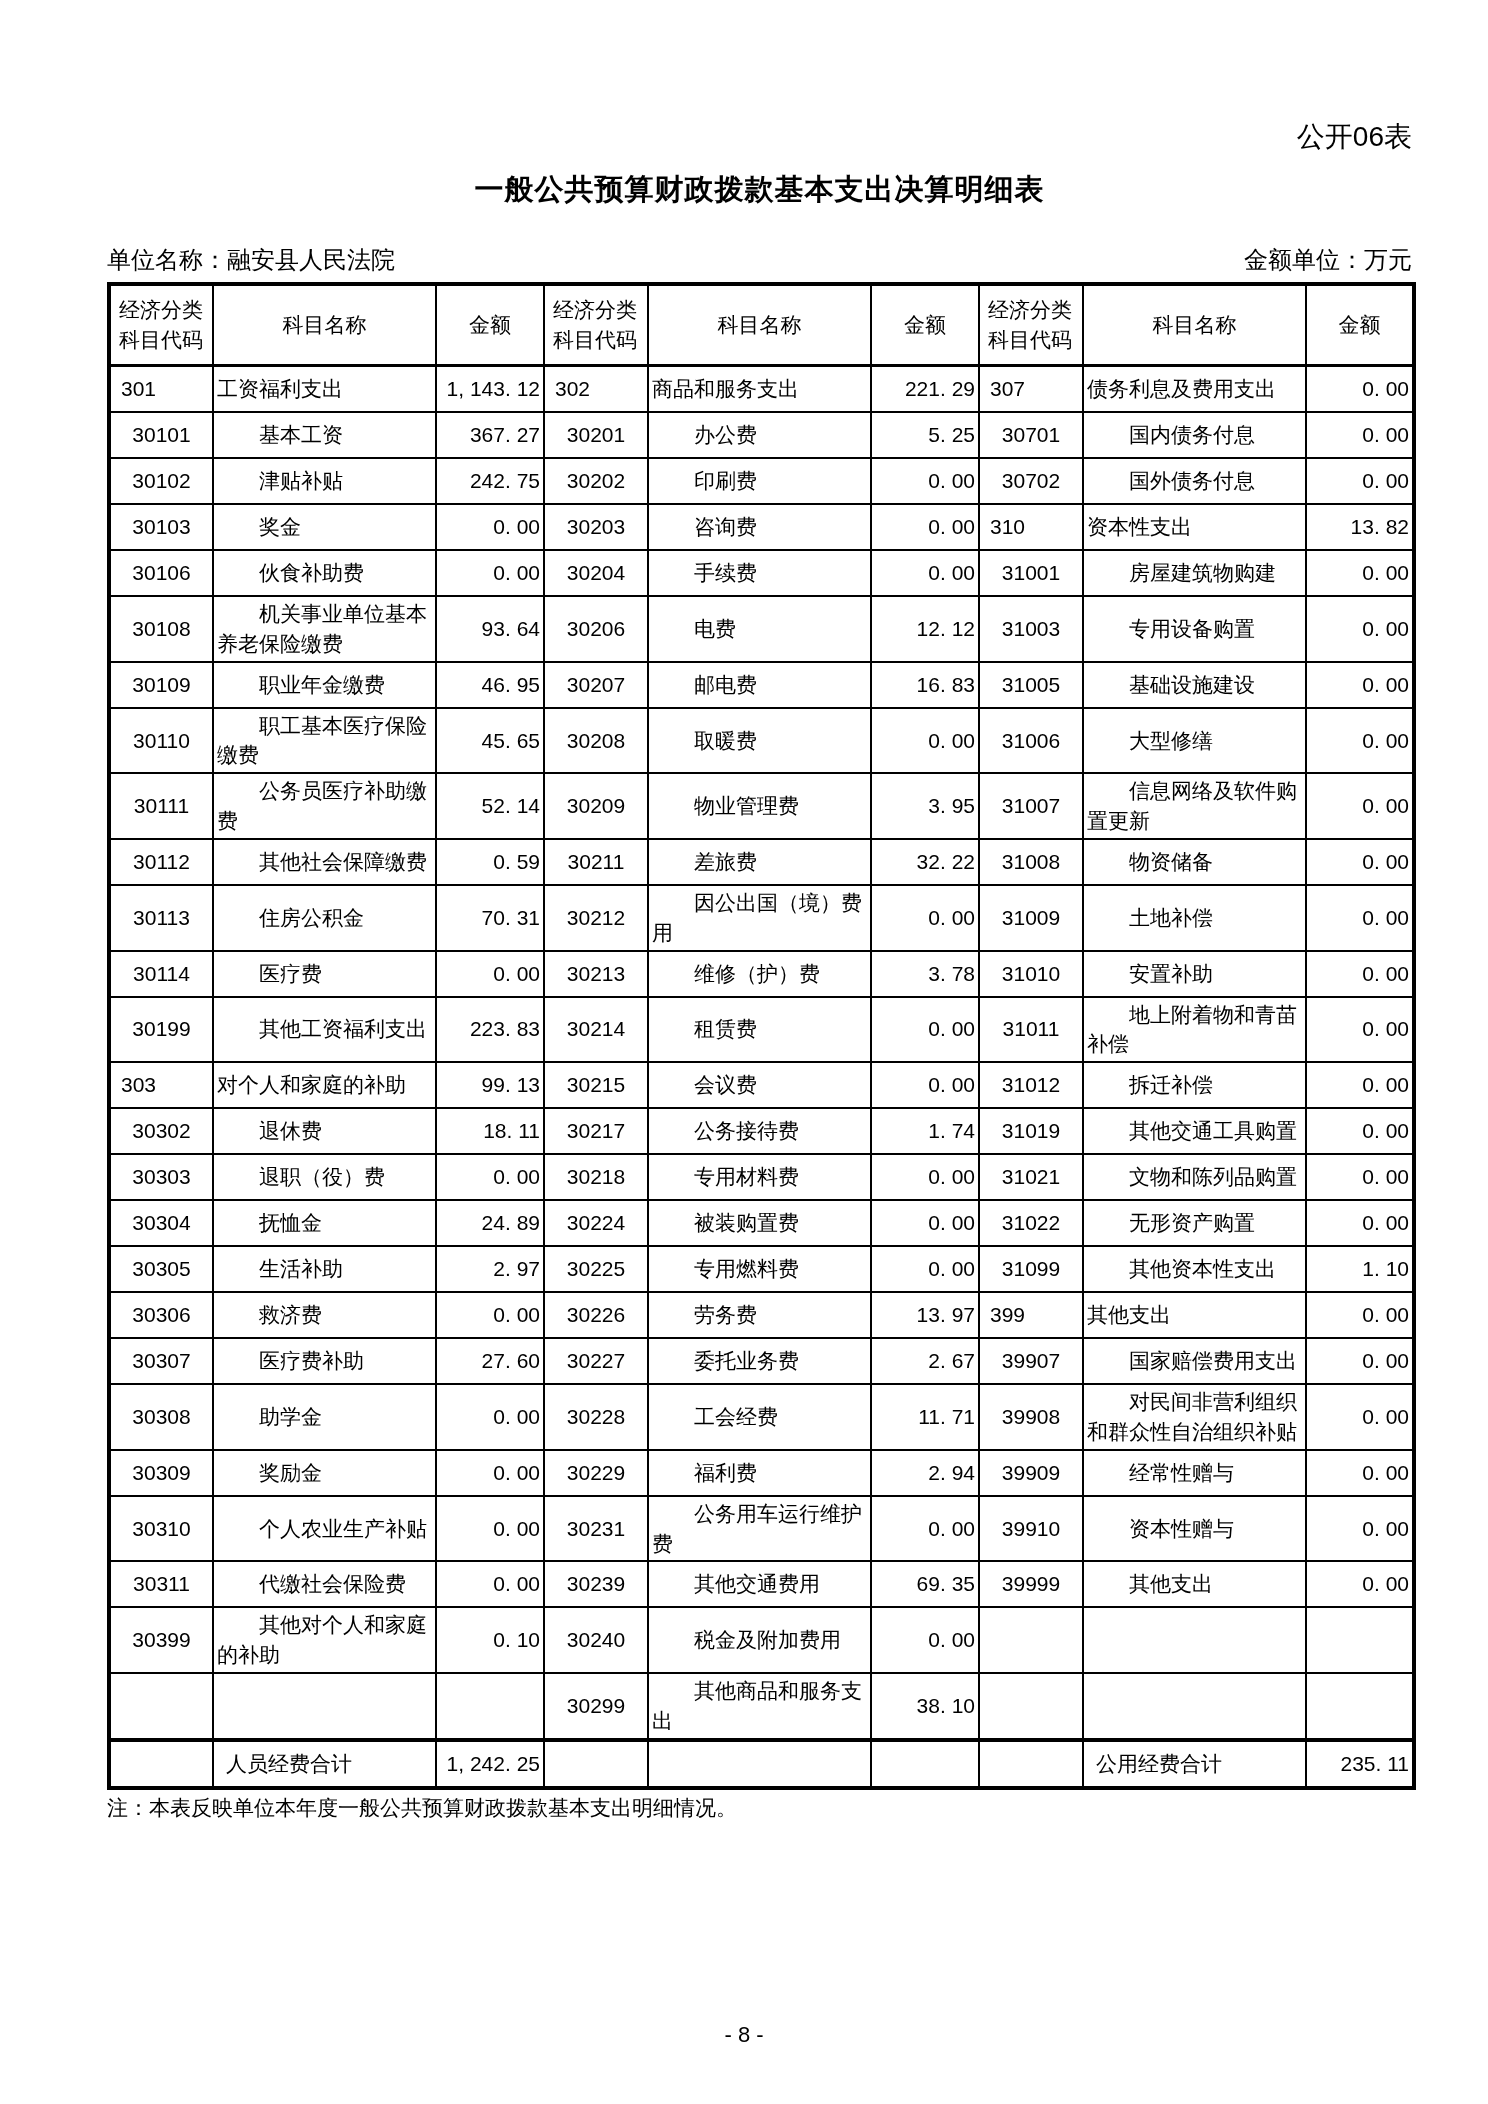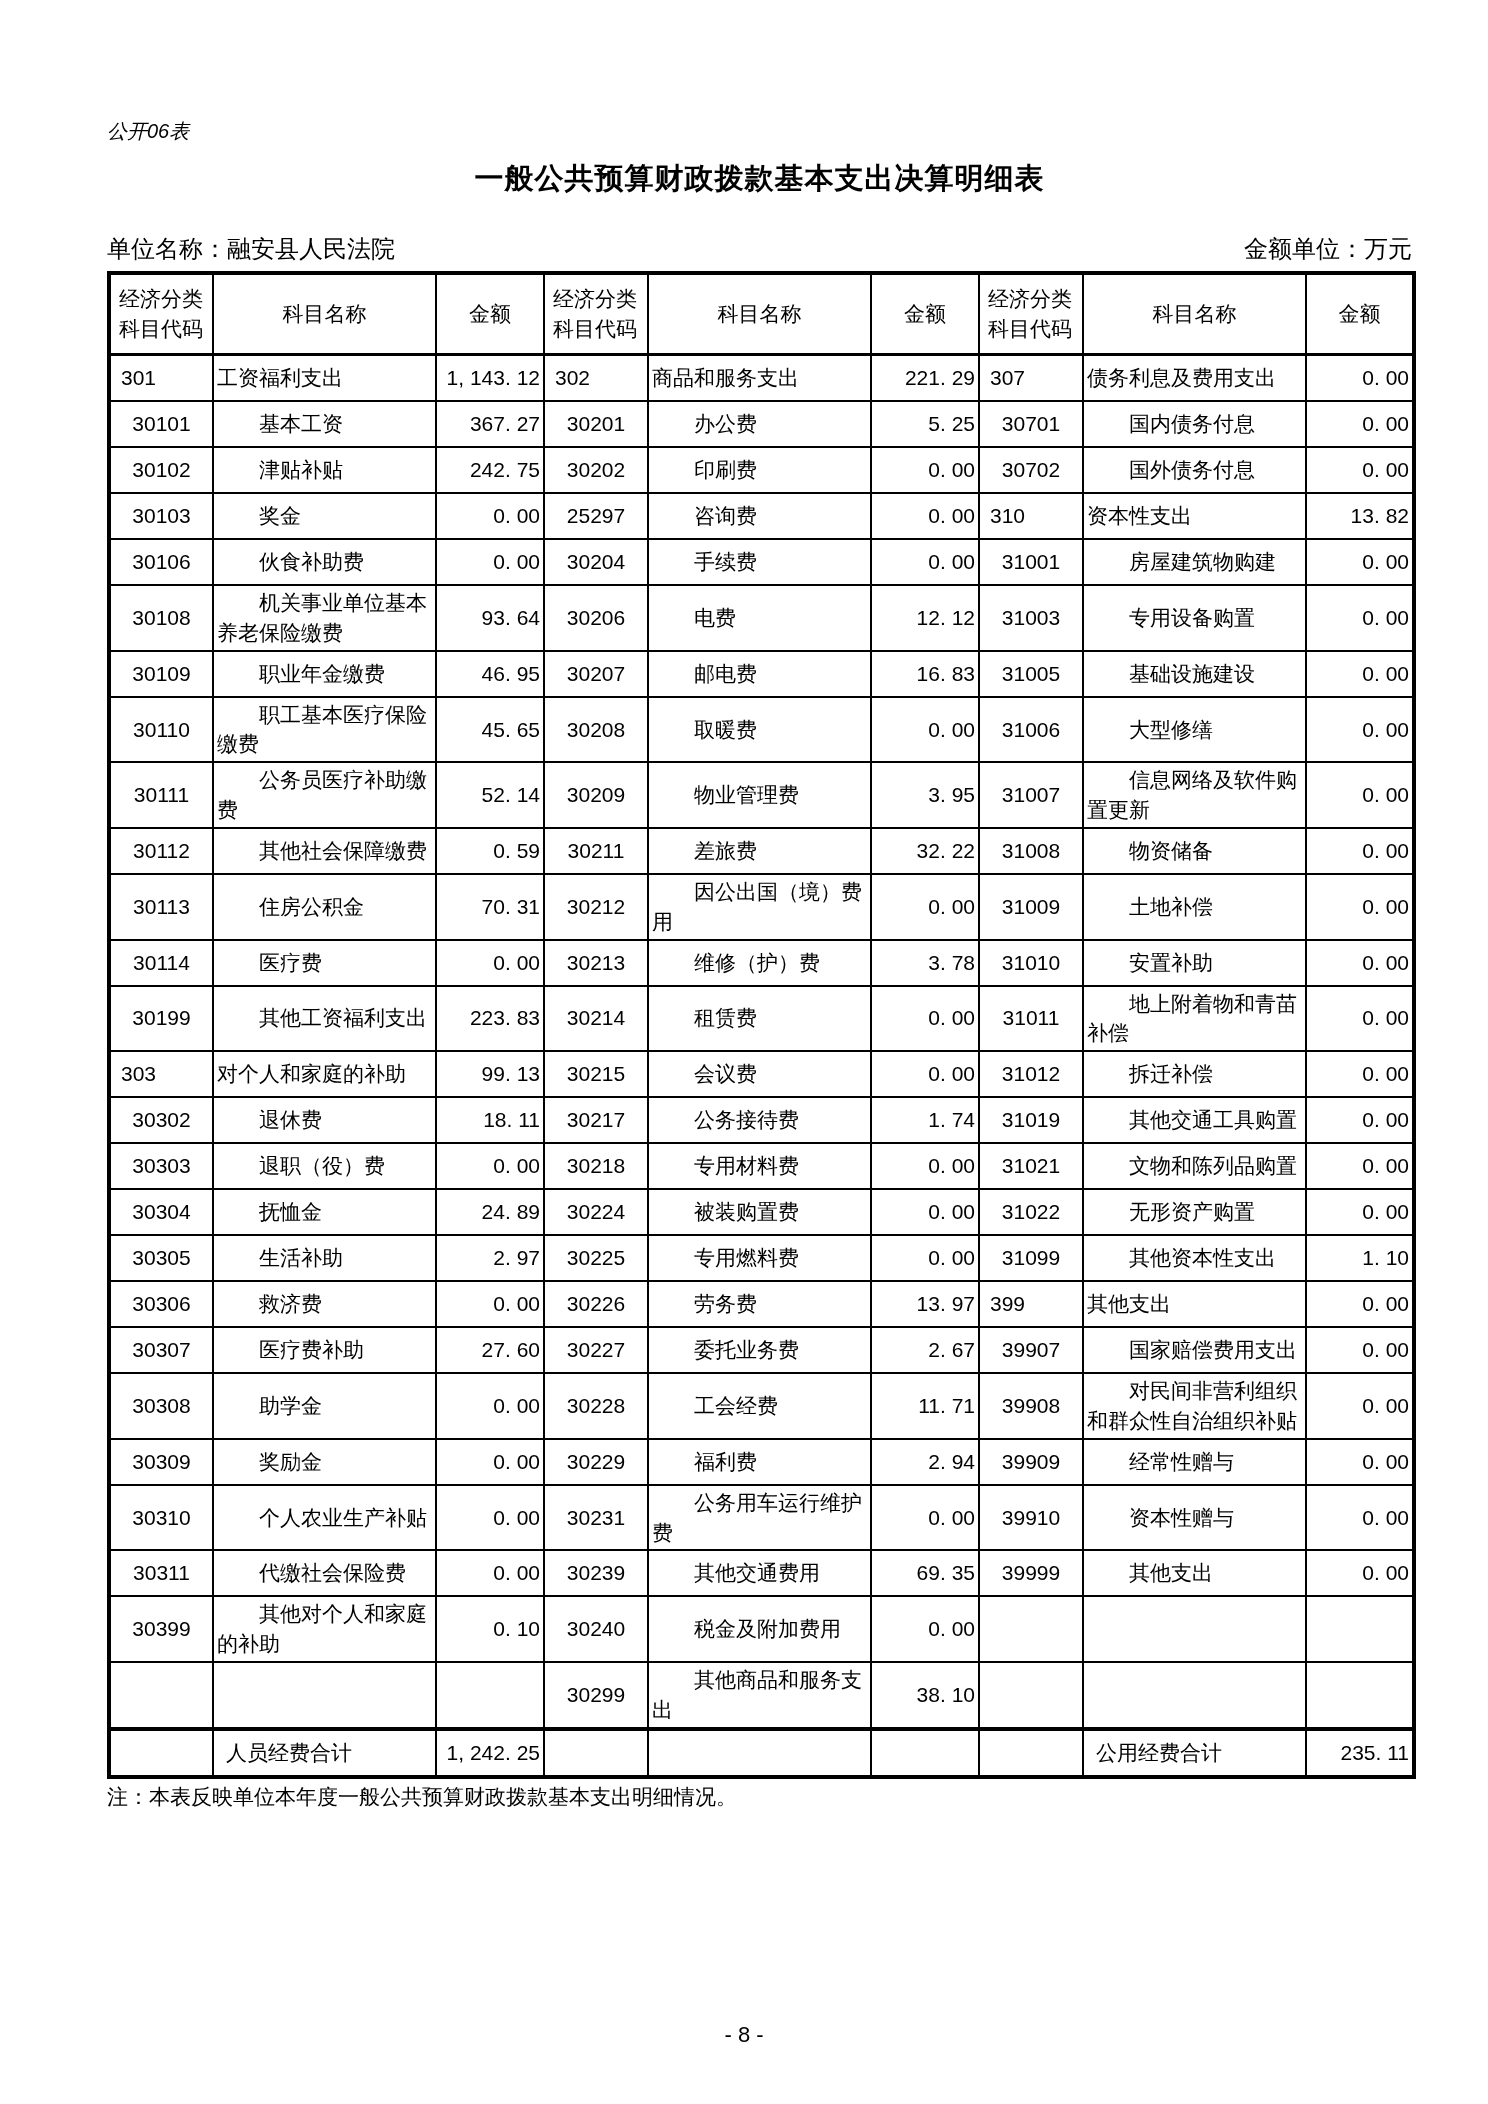--- a/index.html
+++ b/index.html
@@ -5,21 +5,21 @@
   html, body { margin: 0; padding: 0; background: #ffffff; }
   body { font-family: "Liberation Sans", "DejaVu Sans", sans-serif; color: #000; }
   .page {
     position: relative;
     width: 1488px; height: 2104px;
     box-sizing: border-box;
     padding: 118px 76px 0 107px;
     background: #fff;
     overflow: hidden;
   }
-  .form-tag { text-align: left; font-size: 20px; margin: 0 0 14px 0; font-style: italic; }
+  .form-tag { text-align: right; font-size: 28px; margin: 0 0 14px 0; }
   .title {
     text-align: center; font-size: 29px; font-weight: bold;
     letter-spacing: 1px; margin: 0 0 34px 0;
   }
   .meta {
     display: flex; justify-content: space-between; align-items: flex-end;
     font-size: 24px; margin: 0 0 6px 0;
   }
   table.budget {
     border-collapse: collapse; table-layout: fixed;
@@ -118,21 +118,21 @@
           <td class="name sub">印刷费</td>
           <td class="amt">0. 00</td>
           <td class="code">30702</td>
           <td class="name sub">国外债务付息</td>
           <td class="amt">0. 00</td>
         </tr>
         <tr>
           <td class="code">30103</td>
           <td class="name sub">奖金</td>
           <td class="amt">0. 00</td>
-          <td class="code">25297</td>
+          <td class="code">30203</td>
           <td class="name sub">咨询费</td>
           <td class="amt">0. 00</td>
           <td class="code top">310</td>
           <td class="name">资本性支出</td>
           <td class="amt">13. 82</td>
         </tr>
         <tr>
           <td class="code">30106</td>
           <td class="name sub">伙食补助费</td>
           <td class="amt">0. 00</td>

